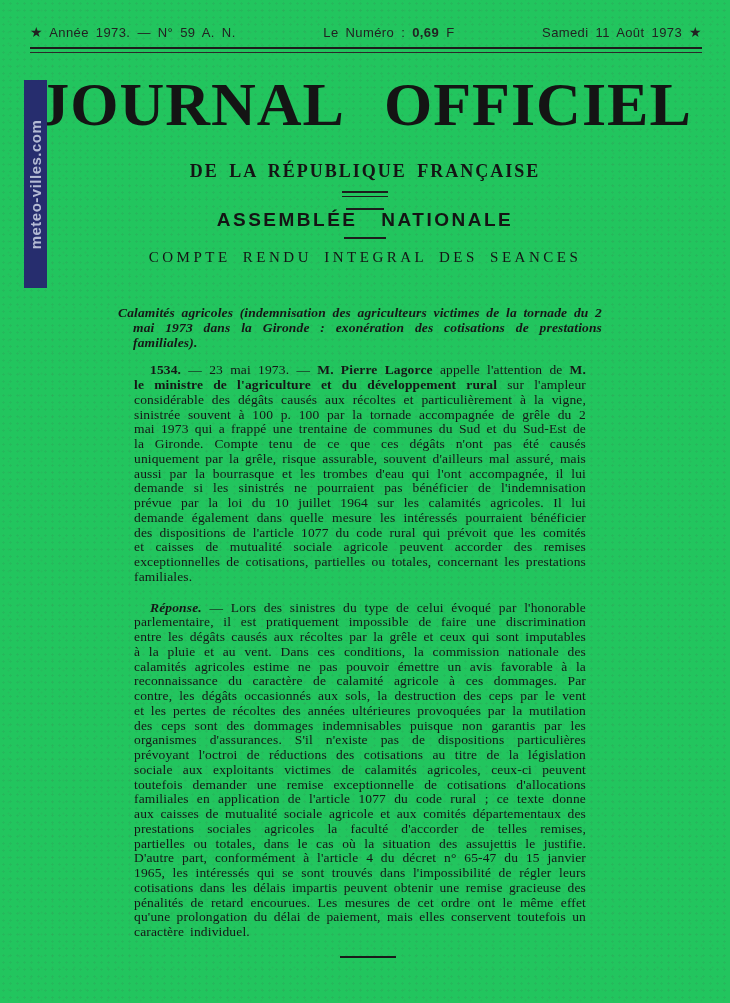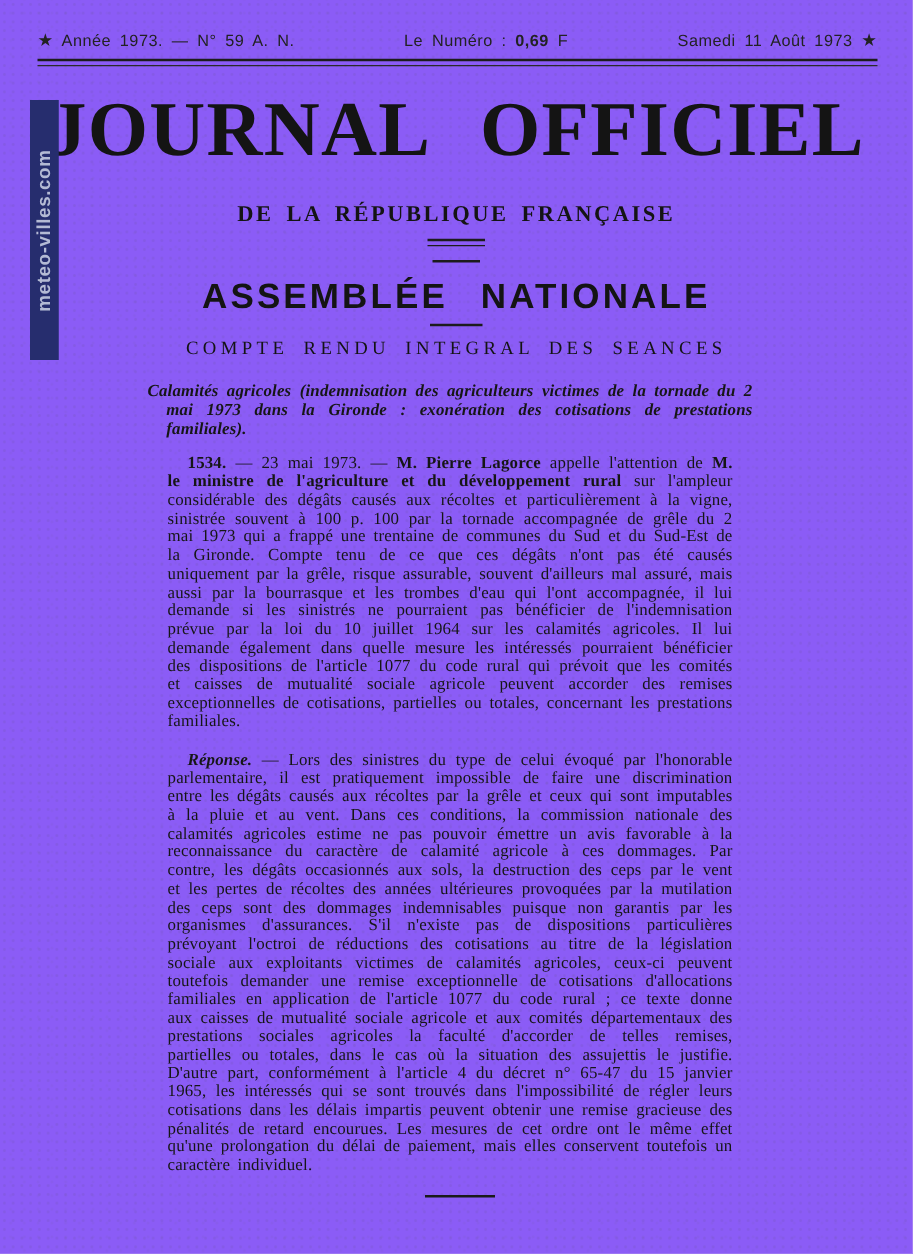--- a/index.html
+++ b/index.html
@@ -2,21 +2,21 @@
 <html><head>
 <meta charset="utf-8">
 <style>
   html, body { margin: 0; padding: 0; }
   body { background: #eae9e5; font-family: "Liberation Serif", serif; }
 
   .page {
     position: relative;
     width: 730px;
     height: 1003px;
-    background: #8b5cf6;
+    background: #22c55e;
     overflow: hidden;
     color: #171717;
   }
   
   .page::before {
     content: "";
     position: absolute;
     inset: 0;
     background-image:
       radial-gradient(rgba(70,70,62,0.09) 1px, transparent 1.2px),
@@ -105,23 +105,22 @@
     font-size: 30px;
     font-weight: bold;
     letter-spacing: 2px;
     word-spacing: 12px;
     line-height: 1;
   }
   .mh-rule { height: 2px; background: #1c1c1c; }
   .mh-rule.r2 { width: 38px; margin: 11px auto 0; }
   .mh-rule.r3 { width: 42px; margin: 8px auto 0; }
   .mh-chamber {
-    margin-top: 13px;
     font-family: "Liberation Sans", sans-serif;
-    font-size: 28px;
+    font-size: 19px;
     font-weight: bold;
     letter-spacing: 2.5px;
     word-spacing: 16px;
     line-height: 1;
   }
   .mh-tagline {
     margin-top: 10px;
     font-size: 15px;
     letter-spacing: 3.5px;
     word-spacing: 5px;

